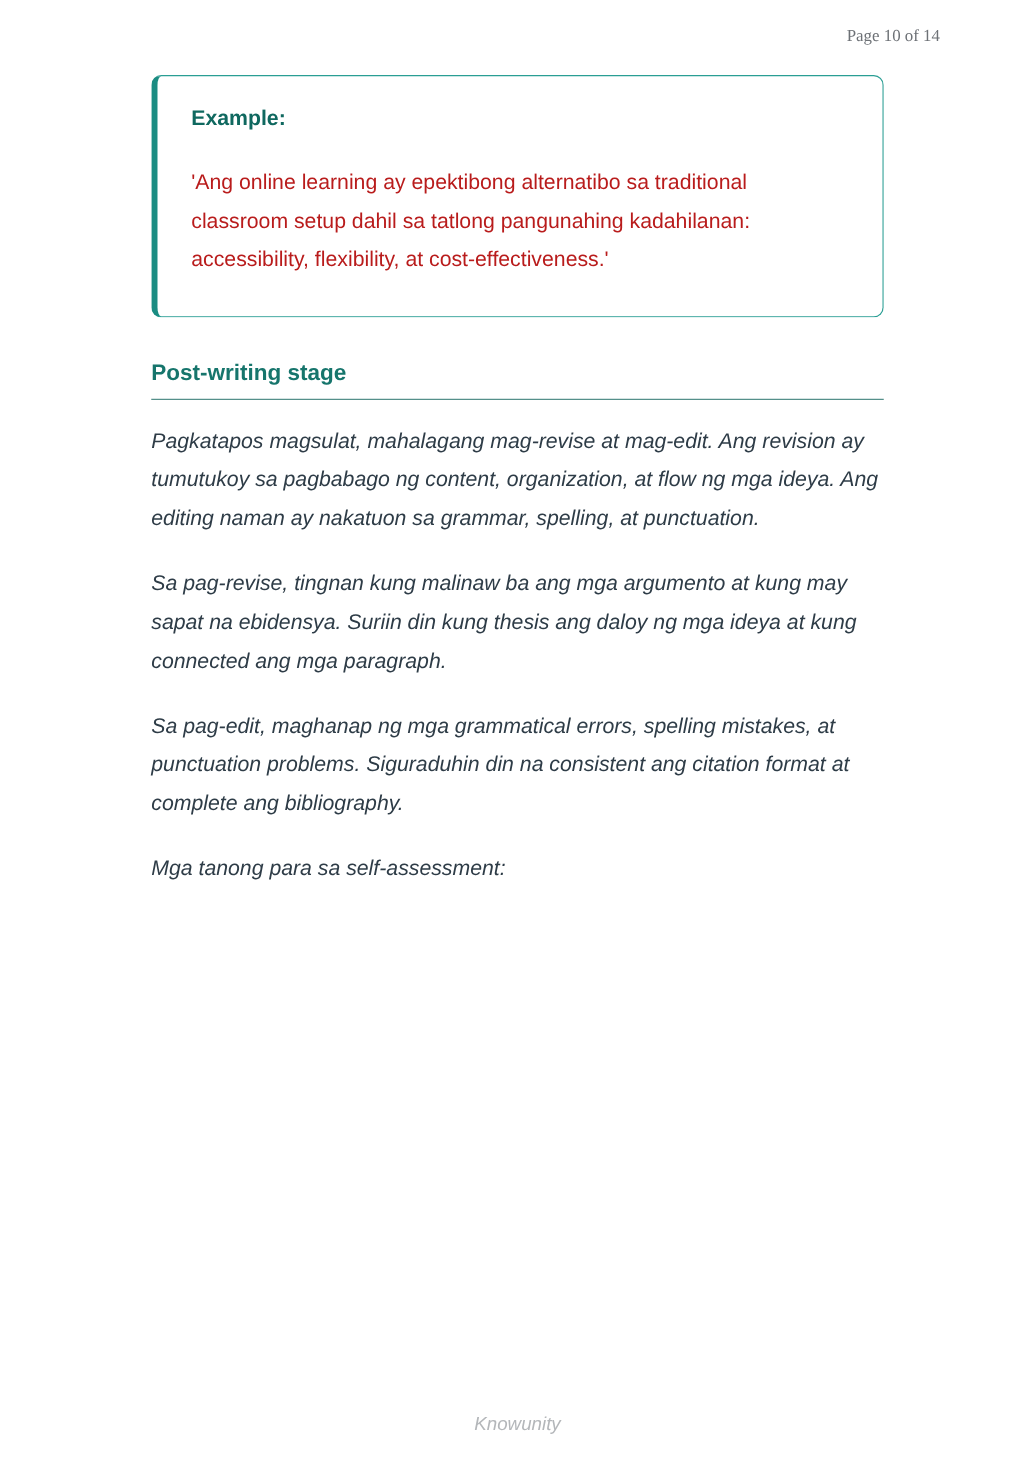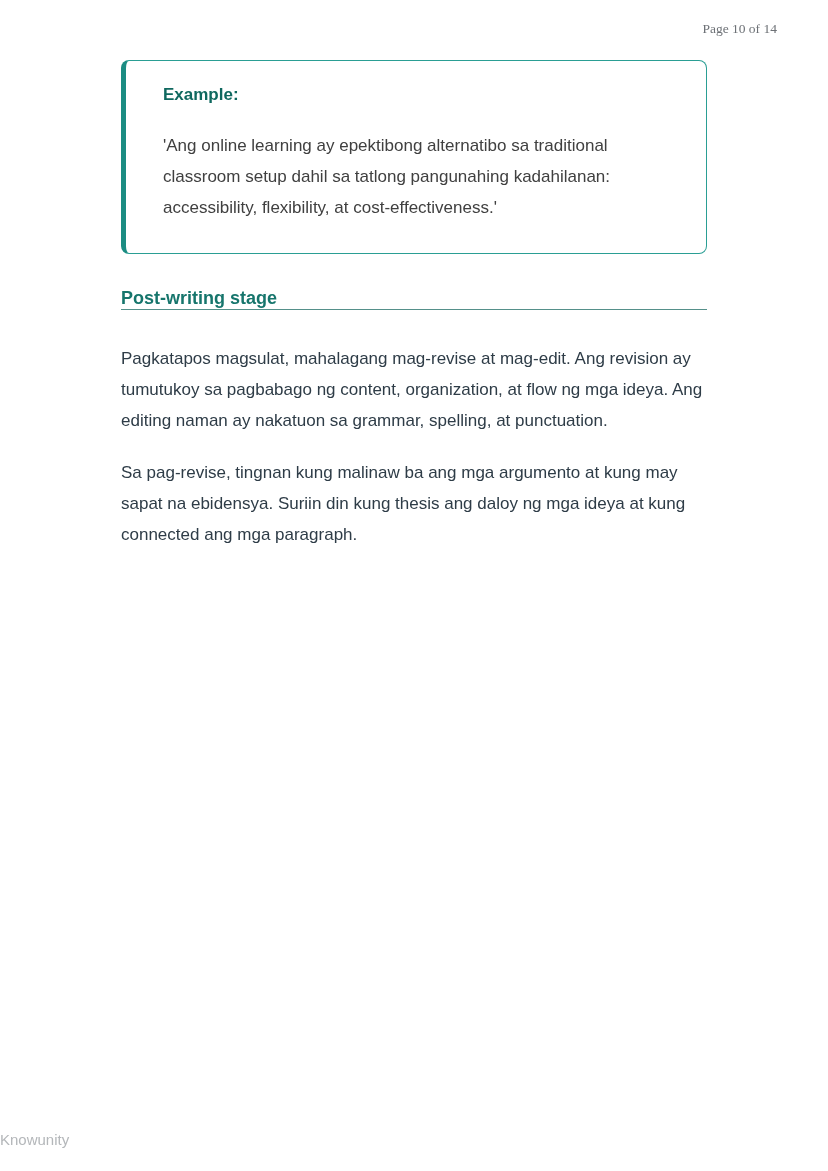--- a/index.html
+++ b/index.html
@@ -8,92 +8,96 @@
     width: 828px;
     height: 1171px;
     position: relative;
     font-family: "Liberation Sans", sans-serif;
     color: #2e3c47;
     overflow: hidden;
   }
   .page-number {
     position: absolute;
     top: 21px;
-    right: 51px;
+    right: 76px;
     font-family: "Liberation Serif", serif;
     font-size: 13.5px;
     color: #6d7176;
   }
   .content {
     position: absolute;
     left: 121px;
     top: 60px;
     width: 586px;
   }
   .example-box {
     border: 1px solid #2a9e94;
     border-left: 5px solid #1b8c82;
     border-radius: 8px;
-    padding: 24px 28px 30px 37px;
+    padding: 24px 28px 30px 27px;
   }
   .example-title {
     font-size: 17px;
     font-weight: bold;
     color: #0f685f;
     margin-bottom: 25px;
   }
   .example-intro {
     font-size: 17px;
     color: #2e3c47;
     line-height: 31px;
     margin-bottom: 21px;
   }
   .example-quote {
     font-size: 17px;
-    color: #404040;
+    color: #b91c1c;
     line-height: 31px;
   }
   .section-heading {
     margin-top: 34px;
     font-size: 18px;
     font-weight: bold;
     color: #16756c;
-    padding-bottom: 0;
+    padding-bottom: 10px;
     border-bottom: 1px solid #55908a;
   }
-  .body-text { margin-top: 33px; }
+  .body-text { margin-top: 17px; font-style: italic; }
   .body-text p {
     font-size: 17px;
     line-height: 31px;
     color: #2e3c47;
     margin-bottom: 21px;
   }
   .footer-brand {
     position: absolute;
     bottom: 23px;
     left: 0;
     width: 828px;
+    text-align: center;
     font-size: 15px;
     color: #b4b7ba;
+    font-style: italic;
   }
 </style>
 </head>
 <body>
 
 <div class="page-number">Page 10 of 14</div>
 
 <div class="content">
 
   <div class="example-box">
     <div class="example-title">Example:</div>
     <div class="example-quote">'Ang online learning ay epektibong alternatibo sa traditional classroom setup dahil sa tatlong pangunahing kadahilanan: accessibility, flexibility, at cost-effectiveness.'</div>
   </div>
 
   <h2 class="section-heading">Post-writing stage</h2>
 
   <div class="body-text">
     <p>Pagkatapos magsulat, mahalagang mag-revise at mag-edit. Ang revision ay tumutukoy sa pagbabago ng content, organization, at flow ng mga ideya. Ang editing naman ay nakatuon sa grammar, spelling, at punctuation.</p>
     <p>Sa pag-revise, tingnan kung malinaw ba ang mga argumento at kung may sapat na ebidensya. Suriin din kung thesis ang daloy ng mga ideya at kung connected ang mga paragraph.</p>
+    <p>Sa pag-edit, maghanap ng mga grammatical errors, spelling mistakes, at punctuation problems. Siguraduhin din na consistent ang citation format at complete ang bibliography.</p>
+    <p>Mga tanong para sa self-assessment:</p>
   </div>
 
 </div>
 
 <div class="footer-brand">Knowunity</div>
 
 </body></html>

